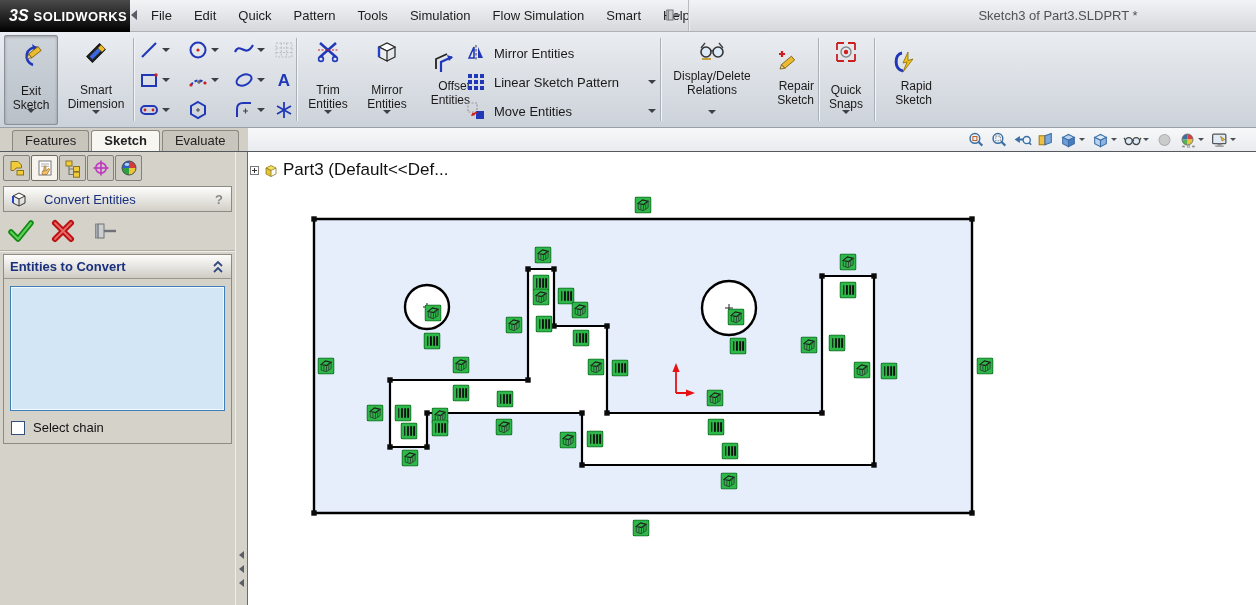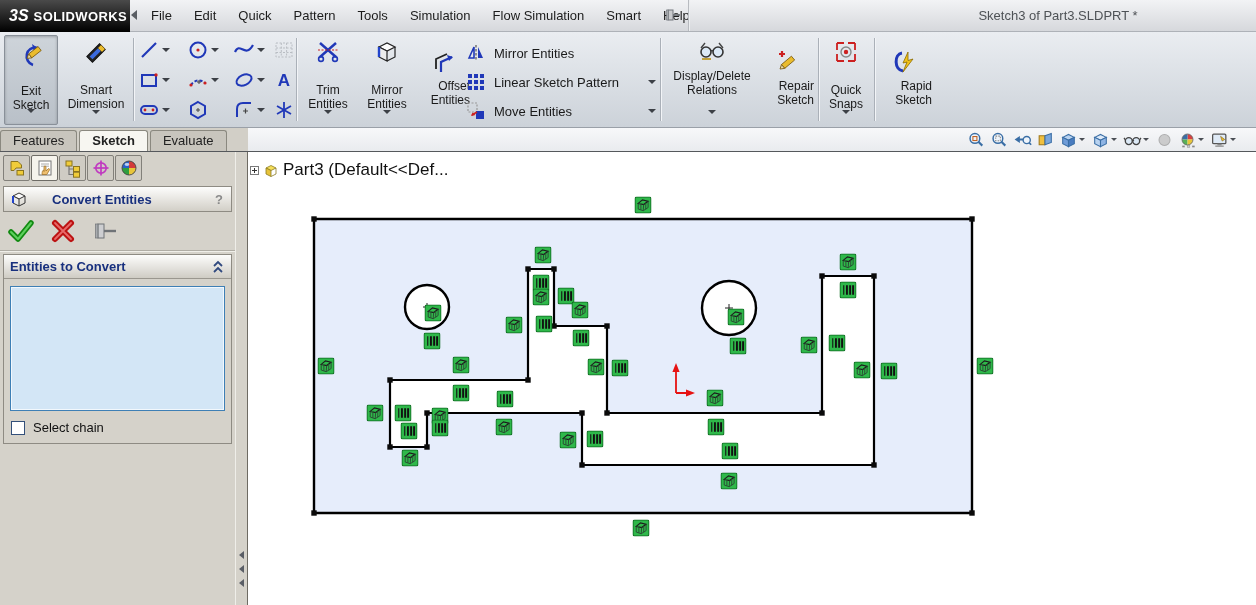--- a/index.html
+++ b/index.html
@@ -39,38 +39,38 @@
   .tool-cell{position:absolute;width:24px;height:24px;display:flex;align-items:center;justify-content:center;}
   .tool-caret{position:absolute;width:10px;height:24px;display:flex;align-items:center;justify-content:center;}
   .stack-row{position:absolute;left:466px;width:196px;height:26px;display:flex;align-items:center;font-size:13px;color:#1a1a1a;}
   .stack-row svg{margin-right:8px;}
   .stack-caret{position:absolute;left:648px;width:10px;height:26px;display:flex;align-items:center;}
 
   
   .tabband-left{position:absolute;left:0;top:128px;width:248px;height:24px;background:#d2cfc7;border-bottom:1px solid #55585c;}
   .tabband-right{position:absolute;left:248px;top:128px;width:1008px;height:24px;
     background:linear-gradient(#f7f8fa,#e9ebee);border-bottom:1px solid #55585c;}
-  .doc-tabs{position:absolute;left:0;top:2px;display:flex;}
+  .doc-tabs{position:absolute;left:12px;top:2px;display:flex;}
   .doc-tab{height:21px;line-height:20px;padding:0 12px;font-size:13px;background:#c8c5bd;
     border:1px solid #8a887f;border-bottom:none;border-radius:3px 3px 0 0;color:#222;margin-right:2px;white-space:nowrap;}
   .doc-tab.active{background:#f7f6f1;font-weight:bold;}
   .hud{position:absolute;right:16px;top:2px;display:flex;align-items:center;}
   .hud-btn{display:flex;align-items:center;padding:1px 2px;}
   .hud-btn svg{width:19px;height:17px;}
   .hcaret{width:0;height:0;border-left:3px solid transparent;border-right:3px solid transparent;
     border-top:3.5px solid #4a4e54;margin:0 2px 0 1px;}
 
   
   .panel{position:absolute;left:0;top:152px;width:235px;height:453px;background:#d5d2ca;}
   .ptab{position:absolute;top:3px;width:27px;height:26px;background:#cfccc4;border:1px solid #82807a;
     border-radius:2px;display:flex;align-items:center;justify-content:center;}
   .ptab.active{background:#f5f3ec;border-color:#6e6c66;}
   .pm-title{position:absolute;left:3px;top:34px;width:229px;height:26px;border:1px solid #8e8b83;
     background:linear-gradient(#fdfdfc,#d2cfc7);display:flex;align-items:center;padding:0 6px;}
-  .pm-title-text{font-size:13px;font-weight:bold;color:#18307e;margin-left:24px;flex:1;}
+  .pm-title-text{font-size:13px;font-weight:normal;color:#18307e;margin-left:16px;flex:1;}
   .pm-help{font-size:13px;font-weight:bold;color:#8a8a8a;padding-right:2px;}
   .pm-actions{position:absolute;left:4px;top:64px;display:flex;gap:8px;align-items:center;}
   .pm-actions .abtn{width:34px;height:30px;display:flex;align-items:center;justify-content:center;}
   .pm-divider{position:absolute;left:0;top:98px;width:235px;border-top:1px solid #b0ada5;border-bottom:1px solid #f0efe9;}
   .pm-group{position:absolute;left:3px;top:102px;width:229px;height:190px;border:1px solid #8e8b83;background:#d5d2ca;}
   .group-header{height:24px;background:linear-gradient(#fdfdfc,#cfccc4);display:flex;align-items:center;
     padding:0 6px;border-bottom:1px solid #9a978f;}
   .group-title{font-size:13px;font-weight:bold;color:#18307e;flex:1;}
   .listbox{position:absolute;left:6px;top:31px;width:215px;height:125px;background:#d3e6f6;
     border:1px solid #3e7fb5;box-shadow:inset 0 0 0 1px #f2f8fd;}

